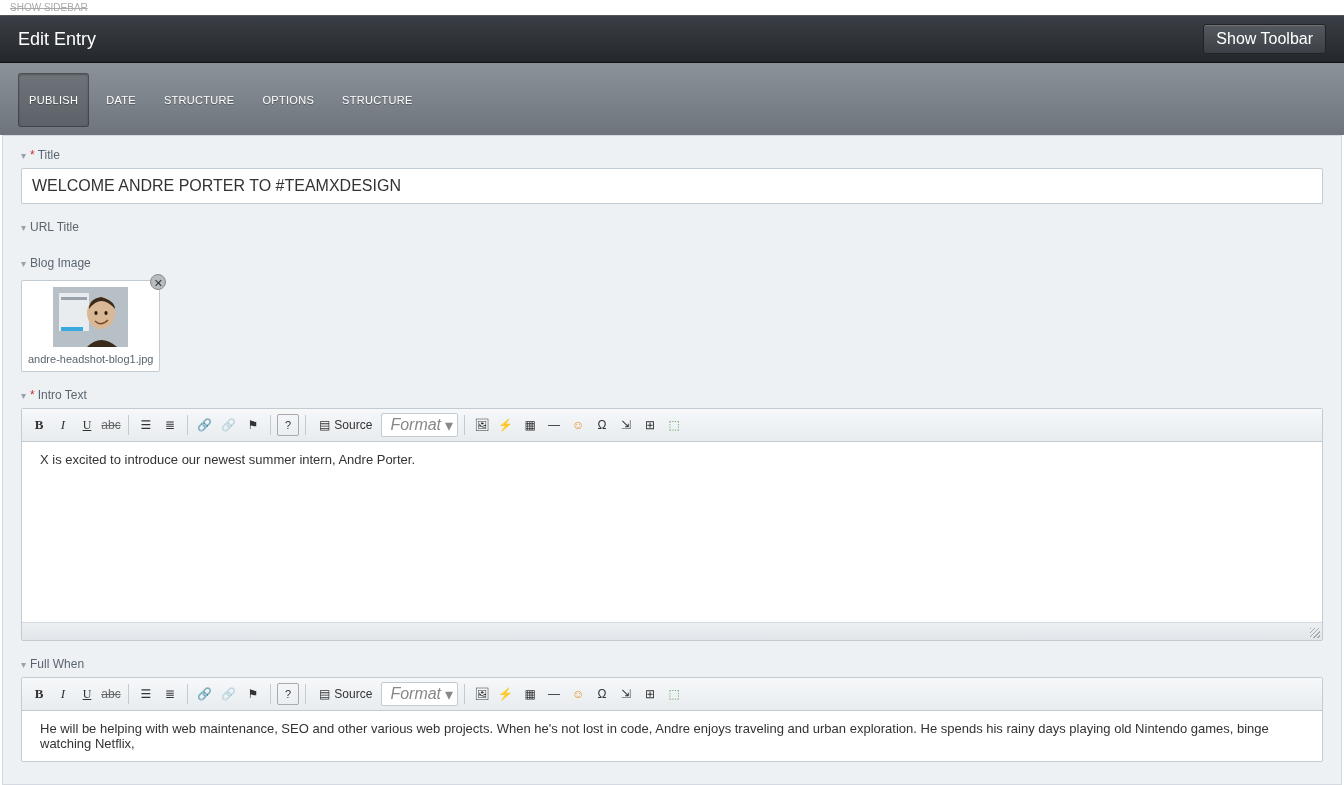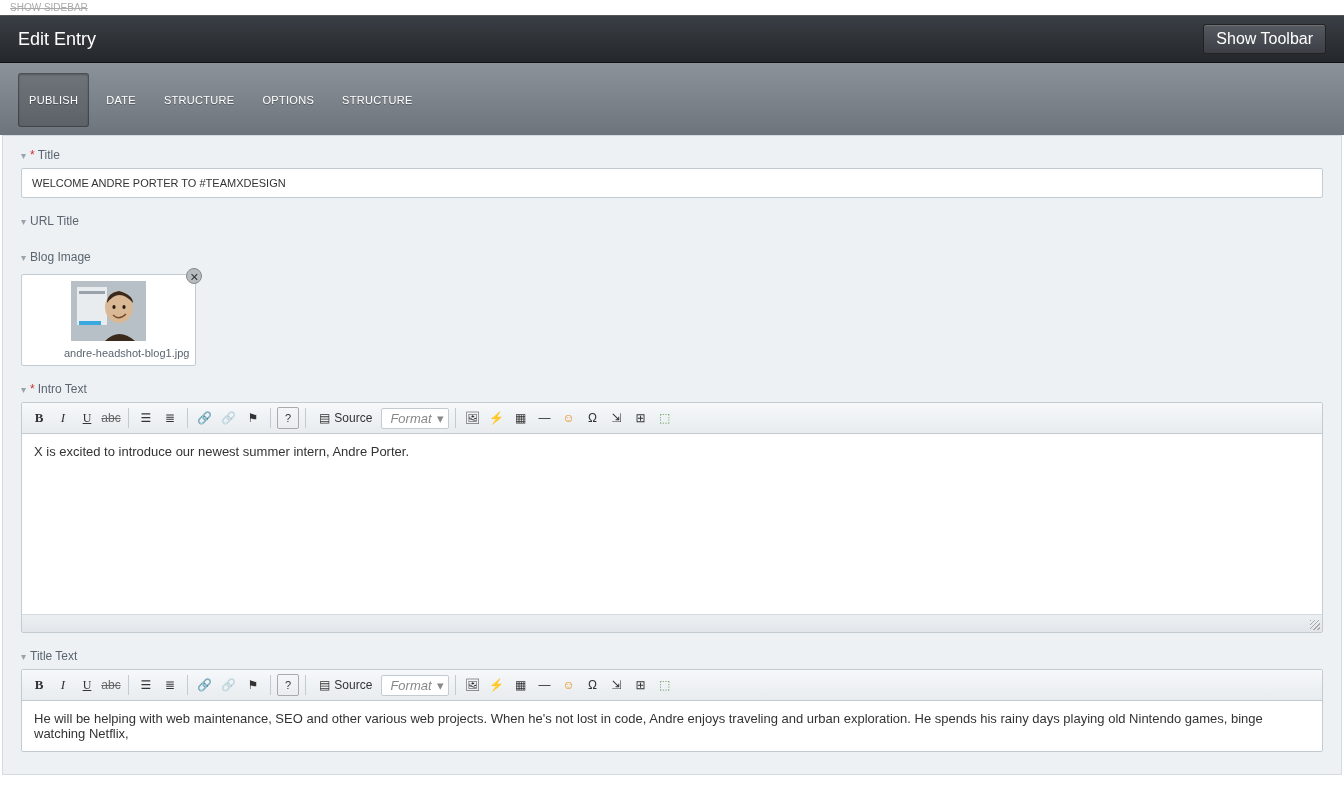--- a/index.html
+++ b/index.html
@@ -76,21 +76,21 @@
   }
   .field-label .caret {
     color: #9aa3ab;
     font-size: 10px;
     margin-right: 4px;
   }
   .field-label .req { color: #c33; margin-right: 3px; }
   .text-input {
     width: 100%;
     padding: 8px 10px;
-    font-size: 11px;
+    font-size: 16px;
     border: 1px solid #c3cbd2;
     border-radius: 2px;
     background: #fff;
     color: #333;
   }
   .image-card {
     position: relative;
     display: inline-block;
     background: #fff;
     border: 1px solid #c3cbd2;
@@ -112,21 +112,21 @@
     width: 16px; height: 16px;
     background: #b7bcc1;
     border-radius: 50%;
     color: #333;
     font-size: 11px;
     line-height: 16px;
     text-align: center;
     cursor: pointer;
     border: 1px solid #888;
   }
-  .image-name { font-size: 11px; color: #5a6570; margin-left: 36px; }
+  .image-name { font-size: 11px; color: #5a6570; }
   .editor {
     background: #fff;
     border: 1px solid #c3cbd2;
     border-radius: 2px;
     margin-top: 4px;
   }
   .toolbar {
     background: linear-gradient(#f6f8fa,#e8ecef);
     border-bottom: 1px solid #c3cbd2;
     padding: 4px 6px;
@@ -156,39 +156,40 @@
     padding: 2px 6px;
     font-size: 12px;
     cursor: pointer;
     border: 1px solid transparent;
     border-radius: 2px;
   }
   .tb-select {
     border: 1px solid #c3cbd2;
     background: #fff;
     padding: 2px 16px 2px 8px;
-    font-size: 13px;
+    font-size: 16px;
     color: #888;
     position: relative;
     border-radius: 2px;
     cursor: pointer;
     font-style: italic;
   }
   .tb-select::after {
     content: "▾";
     position: absolute;
     right: 4px; top: 2px;
     font-style: normal;
     color: #888;
   }
   .editor-body {
     padding: 10px 12px;
     min-height: 180px;
     font-size: 13px;
     color: #333;
+    margin-left: 6px;
   }
   .editor-footer {
     height: 18px;
     background: linear-gradient(#eceff2,#e2e6ea);
     border-top: 1px solid #d4dadf;
     position: relative;
   }
   .editor-footer::after {
     content: "";
     position: absolute;
@@ -309,21 +310,21 @@
         <span class="tb-btn" style="color:#5a9a4a">⬚</span>
       </div>
       <div class="editor-body" contenteditable="true" style="">X is excited to introduce our newest summer intern, Andre Porter.</div>
       <div class="editor-footer"></div>
     </div>
   </div>
 
   <div class="field">
     <div class="field-label">
       <span class="caret">▾</span>
-      <span>Title Text</span>
+      <span>Full When</span>
     </div>
     <div class="editor">
       <div class="toolbar">
         <span class="tb-btn">
             <span class="bold-b">B</span>
           </span>
         <span class="tb-btn">
             <span class="italic-i">I</span>
           </span>
         <span class="tb-btn">

